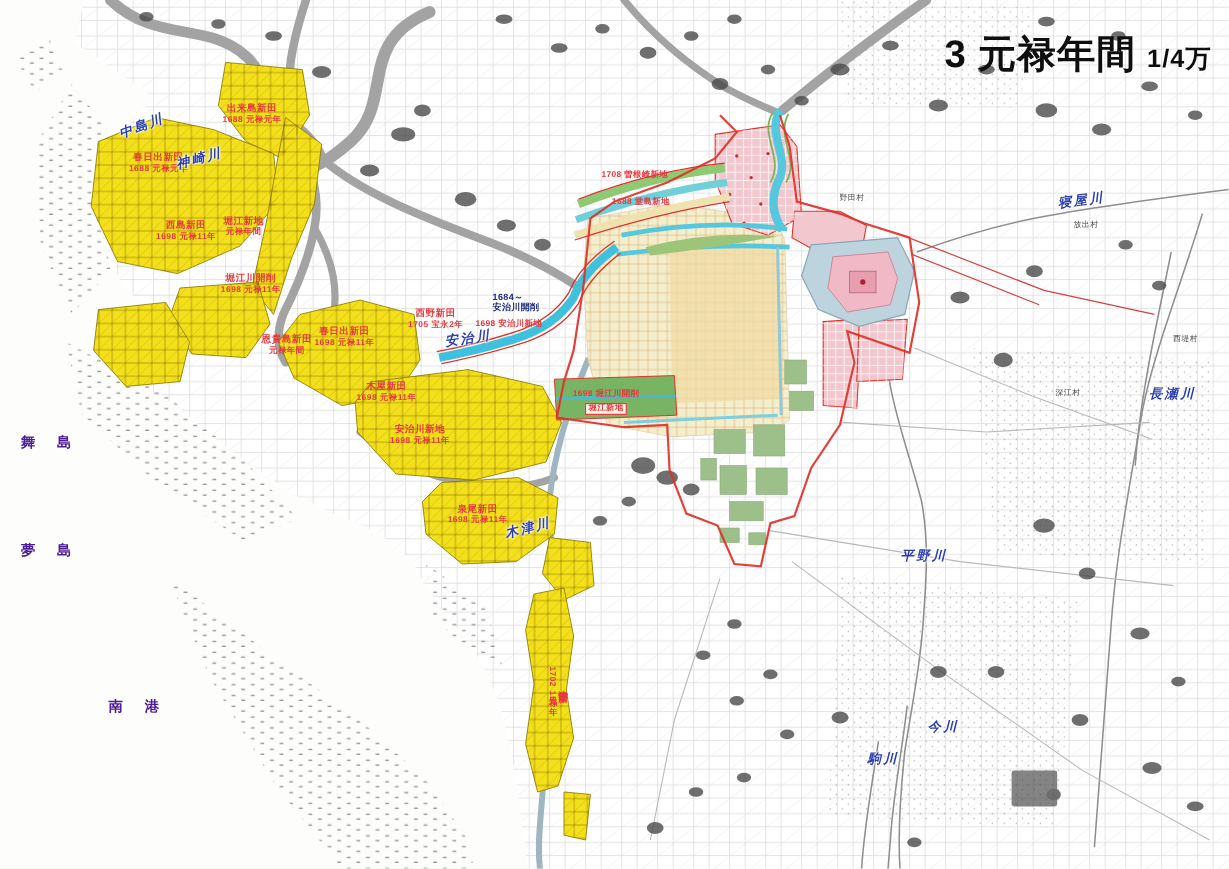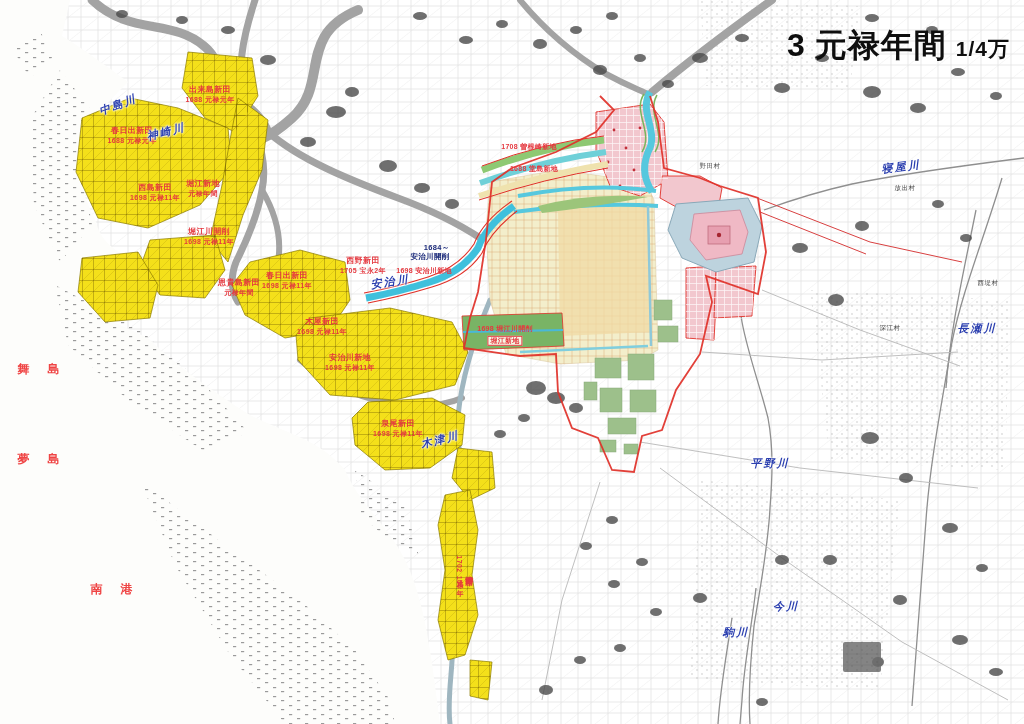--- a/index.html
+++ b/index.html
@@ -16,32 +16,32 @@
       letter-spacing:.4px;white-space:nowrap;}
   .sl .n{display:block;font-size:8px;}
   .sl .d{display:block;}
   .sl-v{writing-mode:vertical-rl;line-height:1.1;}
   
   .rl{position:absolute;transform:translate(-50%,-50%);color:#2b3faf;
       font:italic 600 11px "DejaVu Serif","Liberation Serif",serif;
       letter-spacing:2px;white-space:nowrap;
       text-shadow:0 0 2px #fff,0 0 2px #fff,0 0 3px #fff;}
   
-  .gl{position:absolute;transform:translate(-50%,-50%);color:#ef4444;
+  .gl{position:absolute;transform:translate(-50%,-50%);color:#4c1d95;
       font:600 12px "DejaVu Serif","Liberation Serif",serif;
       letter-spacing:7px;white-space:nowrap;text-align:right;}
   
   .vl{position:absolute;transform:translate(-50%,-50%);color:#4a4a4a;
       font:6.5px/1 "Liberation Sans",sans-serif;letter-spacing:.5px;white-space:nowrap;}
   
   .rn{position:absolute;transform:translate(-50%,-50%);color:#e5383f;
       font:700 7px/1.2 "Liberation Sans",sans-serif;white-space:nowrap;letter-spacing:.3px;}
   
   .nn{position:absolute;transform:translate(-50%,-50%);color:#1b2a7a;
-      font:700 7.5px/1.25 "Liberation Sans",sans-serif;text-align:right;
+      font:700 7.5px/1.25 "Liberation Sans",sans-serif;text-align:left;
       white-space:pre-line;letter-spacing:.3px;}
   .boxed{border:1px solid #e5383f;background:rgba(255,254,242,.92);padding:0 2px;}
   
   .title-row{position:absolute;top:24px;right:14px;display:flex;align-items:baseline;
       gap:9px;color:#0e0e0e;font-weight:600;}
   .title-row .big{font-size:32px;letter-spacing:1px;}
   .title-row .scale{font-size:21px;letter-spacing:1px;}
   .subtitle{position:absolute;top:64px;right:14px;display:flex;align-items:center;gap:5px;
       color:#1c1c1c;font-size:10.5px;font-weight:500;letter-spacing:.2px;}
   .subtitle .tick{width:14px;height:1px;background:#333;}

